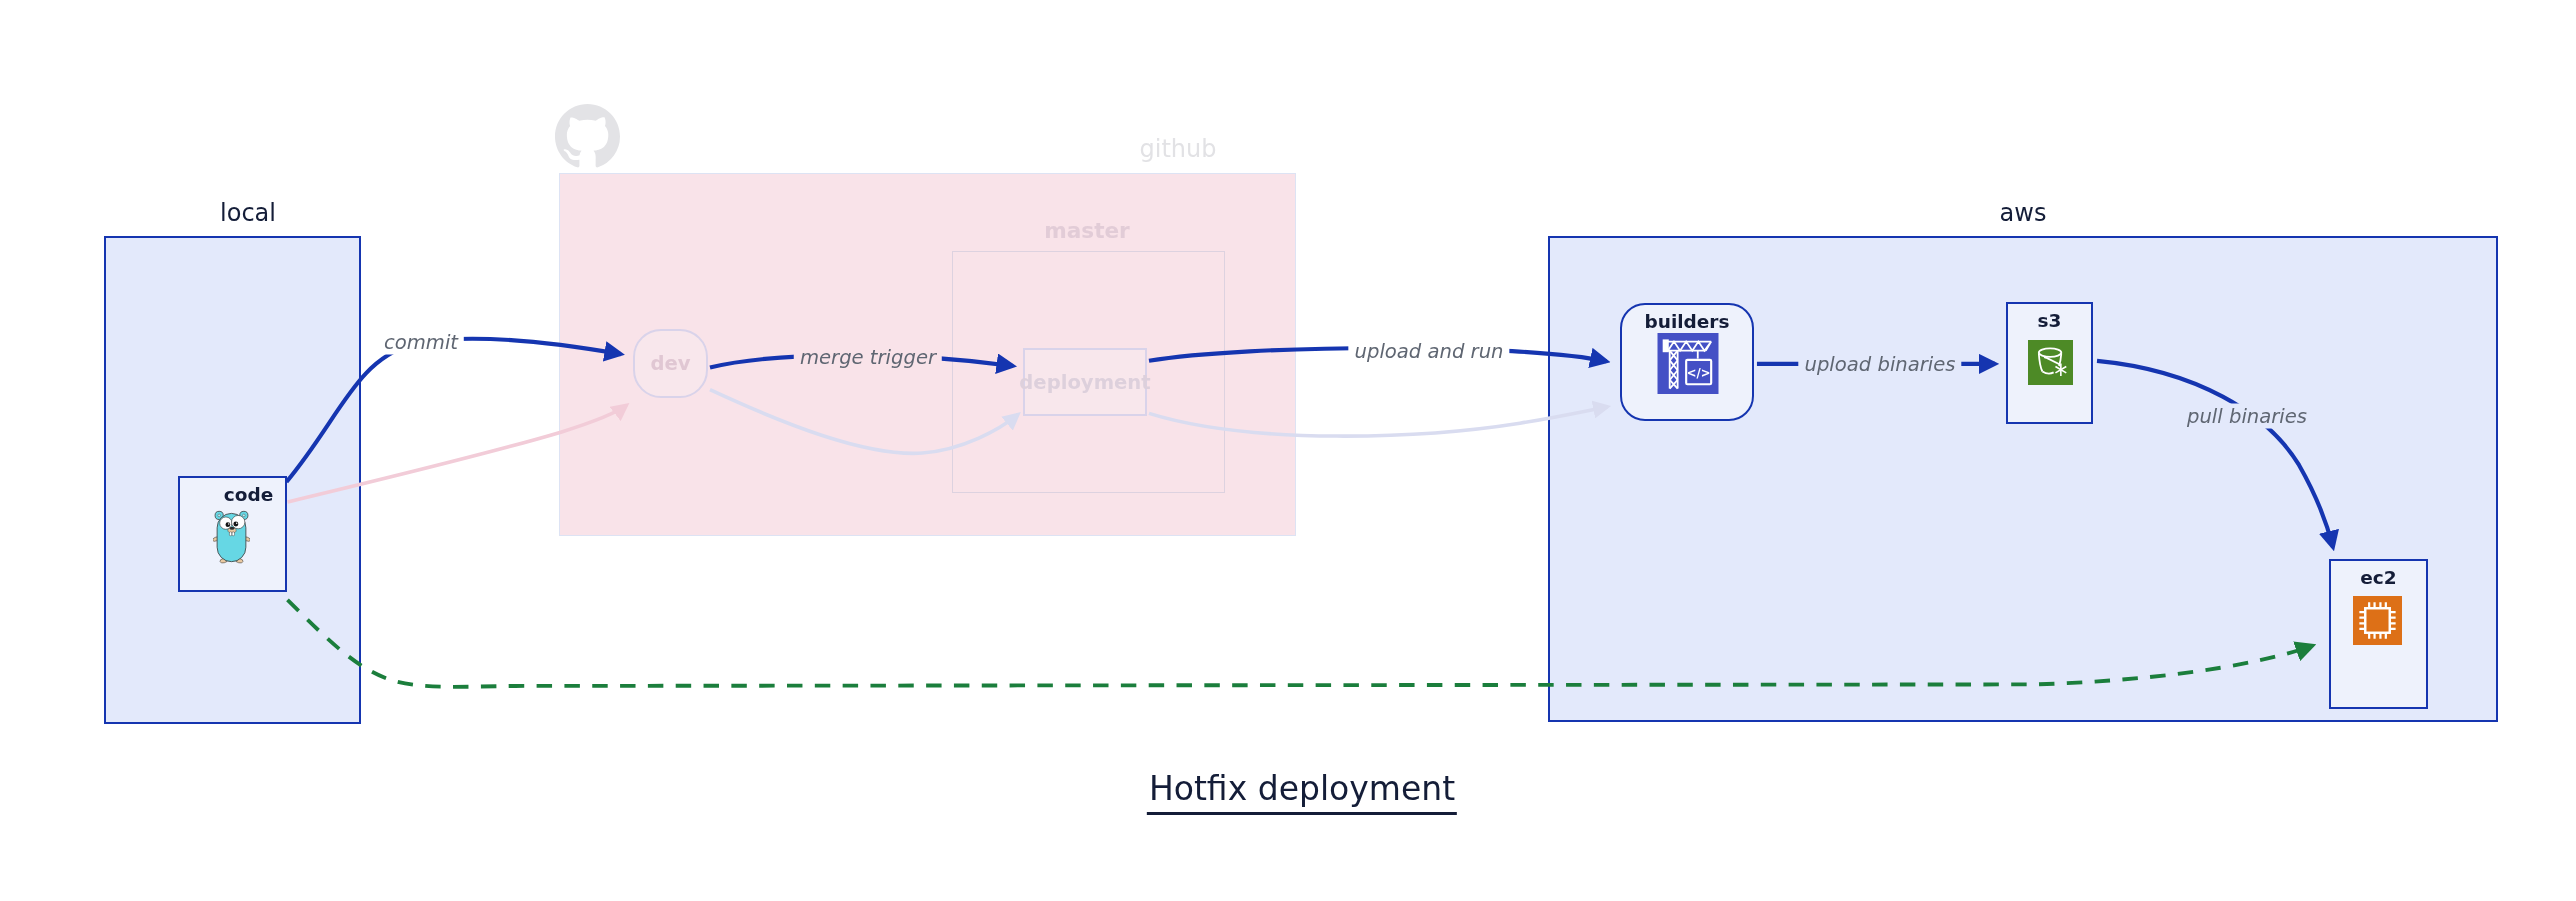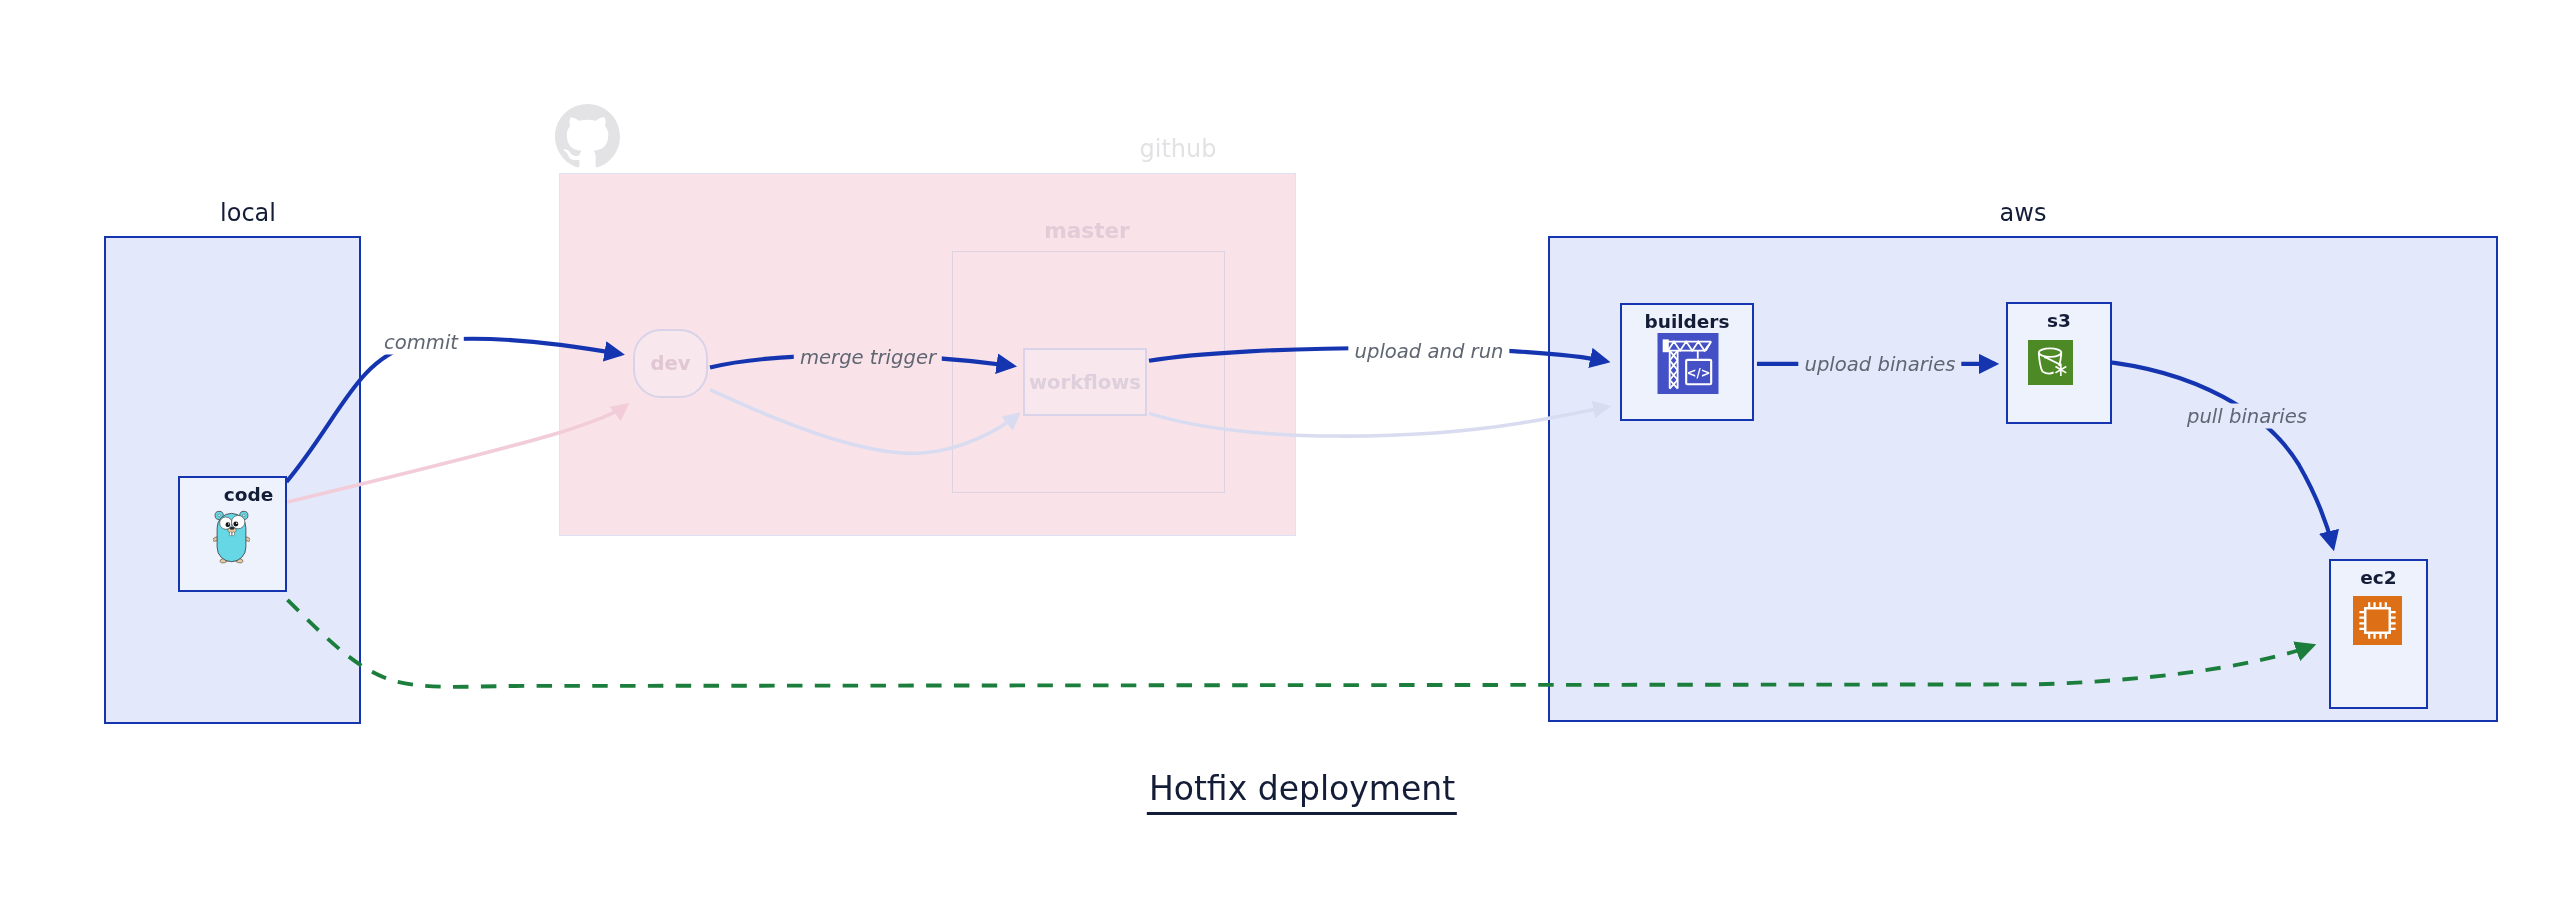--- a/index.html
+++ b/index.html
@@ -47,21 +47,21 @@
   </div>
 
   <div class="master-box" style="left:952px;top:251px;width:273px;height:242px;"></div>
   <div class="master-label" style="left:1087px;top:218px;">master</div>
 
   <div class="faded-node" style="left:633px;top:329px;width:75px;height:69px;border-radius:28px;">
     <span class="fn-label" style="color:#e0c7d3;">dev</span>
   </div>
 
   <div class="faded-node" style="left:1023px;top:348px;width:124px;height:68px;">
-    <span class="fn-label" style="color:#ddd0dc;">workflows</span>
+    <span class="fn-label" style="color:#ddd0dc;">deployment</span>
   </div>
 
   <div class="group" style="left:104px;top:236px;width:257px;height:488px;"></div>
   <div class="group-label" style="left:248px;top:199px;">local</div>
 
   <div class="group" style="left:1548px;top:236px;width:950px;height:486px;"></div>
   <div class="group-label" style="left:2023px;top:199px;">aws</div>
 
   <svg class="abs" style="left:0;top:0;" width="2604" height="902" viewBox="0 0 5054 1750">
     <defs>
@@ -124,41 +124,41 @@
       <circle cx="44.5" cy="28.5" r="4.8" fill="#151515"></circle>
       <circle cx="30.6" cy="28.6" r="1.4" fill="#ffffff"></circle>
       <circle cx="46.1" cy="27.1" r="1.4" fill="#ffffff"></circle>
       <ellipse cx="37" cy="41" rx="8" ry="5" fill="#e9c9a1" stroke="#3a3a3a" stroke-width="1"></ellipse>
       <ellipse cx="37" cy="37" rx="4.6" ry="3" fill="#2e2e2e"></ellipse>
       <rect x="32" y="44" width="4.6" height="7.5" rx="1.6" fill="#ffffff" stroke="#3a3a3a" stroke-width="0.9"></rect>
       <rect x="37.2" y="44" width="4.6" height="7.5" rx="1.6" fill="#ffffff" stroke="#3a3a3a" stroke-width="0.9"></rect>
     </svg>
   </div>
 
-  <div class="node" style="left:1620px;top:303px;width:134px;height:118px;">
+  <div class="node" style="left:1620px;top:303px;width:134px;height:118px;border-radius:25px;">
     <span class="node-label">builders</span>
   </div>
   <div class="icon-box" style="left:1657px;top:333px;">
     <svg width="62" height="61" viewBox="0 0 100 100">
       <rect x="0" y="0" width="100" height="100" fill="#4450c5"></rect>
       <g stroke="#ffffff" stroke-width="3" fill="none">
         <rect x="10" y="12" width="7" height="18" fill="#ffffff"></rect>
         <path d="M17 14 H88"></path>
         <path d="M17 29 H79"></path>
         <path d="M17 29 L27 14 L37 29 L47 14 L57 29 L67 14 L77 29 L88 14 L79 29"></path>
         <path d="M20 29 V91 M33 29 V91"></path>
         <path d="M20 29 L33 45 M33 29 L20 45 M20 45 L33 61 M33 45 L20 61 M20 61 L33 77 M33 61 L20 77 M20 77 L33 91 M33 77 L20 91"></path>
         <path d="M66 29 V42"></path>
         <rect x="47" y="44" width="41" height="40" rx="2" stroke-width="3.5"></rect>
       </g>
       <text x="67.5" y="72" text-anchor="middle" font-family="DejaVu Sans, sans-serif" font-size="19" font-weight="bold" fill="#ffffff">&lt;/&gt;</text>
     </svg>
   </div>
 
-  <div class="node" style="left:2006px;top:302px;width:106px;height:122px;">
+  <div class="node" style="left:2006px;top:302px;width:87px;height:122px;">
     <span class="node-label">s3</span>
   </div>
   <div class="icon-box" style="left:2028px;top:340px;">
     <svg width="45" height="45" viewBox="0 0 100 100">
       <rect x="0" y="0" width="100" height="100" fill="#4d8a26"></rect>
       <g stroke="#ffffff" stroke-width="4" fill="none">
         <ellipse cx="49" cy="28" rx="25" ry="9.5"></ellipse>
         <path d="M24 30 C25 45, 28 62, 32 70"></path>
         <path d="M74 30 C73 42, 71 52, 69 58"></path>
         <path d="M32 70 Q45 78, 57 72"></path>

